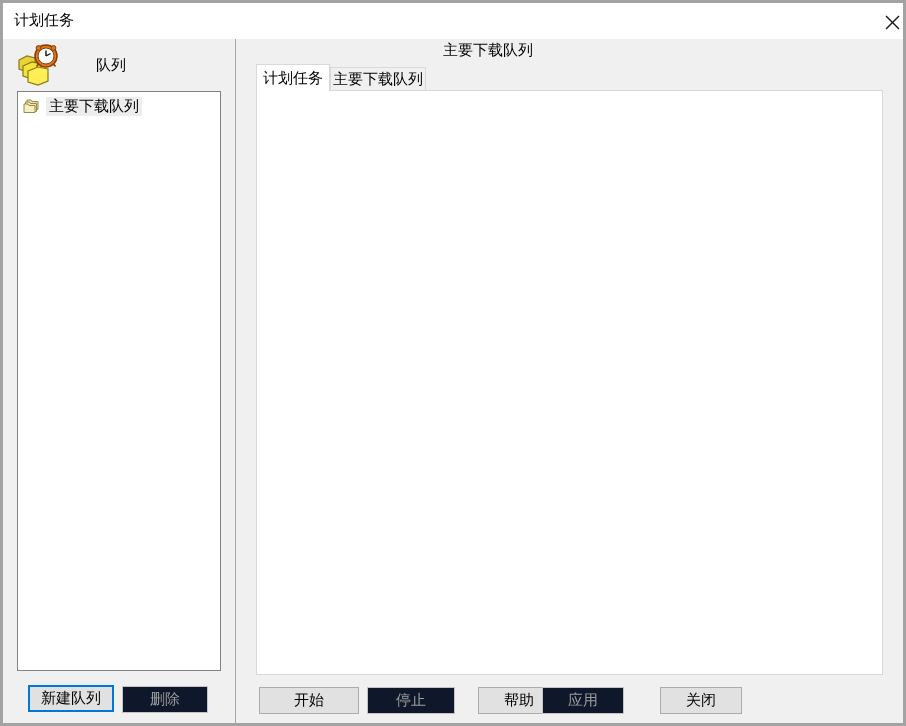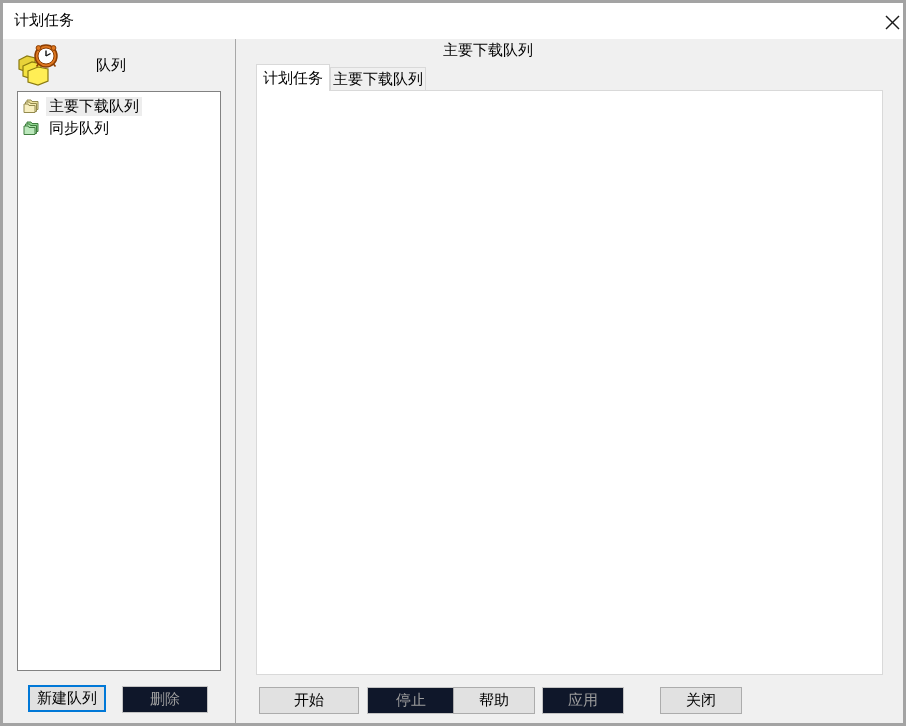--- a/index.html
+++ b/index.html
@@ -102,31 +102,23 @@
 
   <div class="listbox">
     <div class="list-item selected">
       <svg width="18" height="15" viewBox="0 0 18 15">
         <path d="M4 1 h4 l1 1.5 h6 v8 h-11 z" fill="#efe3a0" stroke="#938a4e" stroke-width="1"></path>
         <path d="M2.5 3 h4 l1 1.5 h6 v8 h-11 z" fill="#f3e9b0" stroke="#938a4e" stroke-width="1"></path>
         <path d="M1 5 h4 l1 1.5 h6 v7 h-11 z" fill="#f8efc0" stroke="#938a4e" stroke-width="1"></path>
       </svg>
       <span class="ilabel">主要下载队列</span>
     </div>
-    <div class="list-item">
-      <svg width="18" height="15" viewBox="0 0 18 15">
-        <path d="M4 1 h4 l1 1.5 h6 v8 h-11 z" fill="#8fd48f" stroke="#3f7d3f" stroke-width="1"></path>
-        <path d="M2.5 3 h4 l1 1.5 h6 v8 h-11 z" fill="#a5dea5" stroke="#3f7d3f" stroke-width="1"></path>
-        <path d="M1 5 h4 l1 1.5 h6 v7 h-11 z" fill="#bce8bc" stroke="#3f7d3f" stroke-width="1"></path>
-      </svg>
-      <span class="ilabel">同步队列</span>
-    </div>
-  </div>
-
-  <div class="btn focused" style="left:25px; top:682px; width:78px;">新建队列</div>
+  </div>
+
+  <div class="btn focused" style="left:25px; top:682px; width:86px;">新建队列</div>
   <div class="btn disabled" style="left:119px; top:683px; width:86px;">删除</div>
 
   <div class="main-title">主要下载队列</div>
 
   <div class="tab active">计划任务</div>
   <div class="tab inactive">主要下载队列</div>
   <div class="tabpanel"></div>
 
   <div class="row" style="left:266px; top:102px;">
     <span class="radio sel"></span>
@@ -264,17 +256,17 @@
     <span>关机</span>
     <i class="chev"></i>
   </div>
   <div class="row dis-text" style="left:296px; top:640px;">
     <span class="cb dis"></span>
     <span>强制终止进程</span>
   </div>
 
   <div class="btn" style="left:256px; top:684px; width:100px;">开始</div>
   <div class="btn disabled" style="left:364px; top:684px; width:88px;">停止</div>
-  <div class="btn" style="left:450px; top:684px; width:82px;">帮助</div>
+  <div class="btn" style="left:475px; top:684px; width:82px;">帮助</div>
   <div class="btn disabled" style="left:539px; top:684px; width:82px;">应用</div>
   <div class="btn" style="left:657px; top:684px; width:82px;">关闭</div>
 
 </div>
 
 </body></html>

